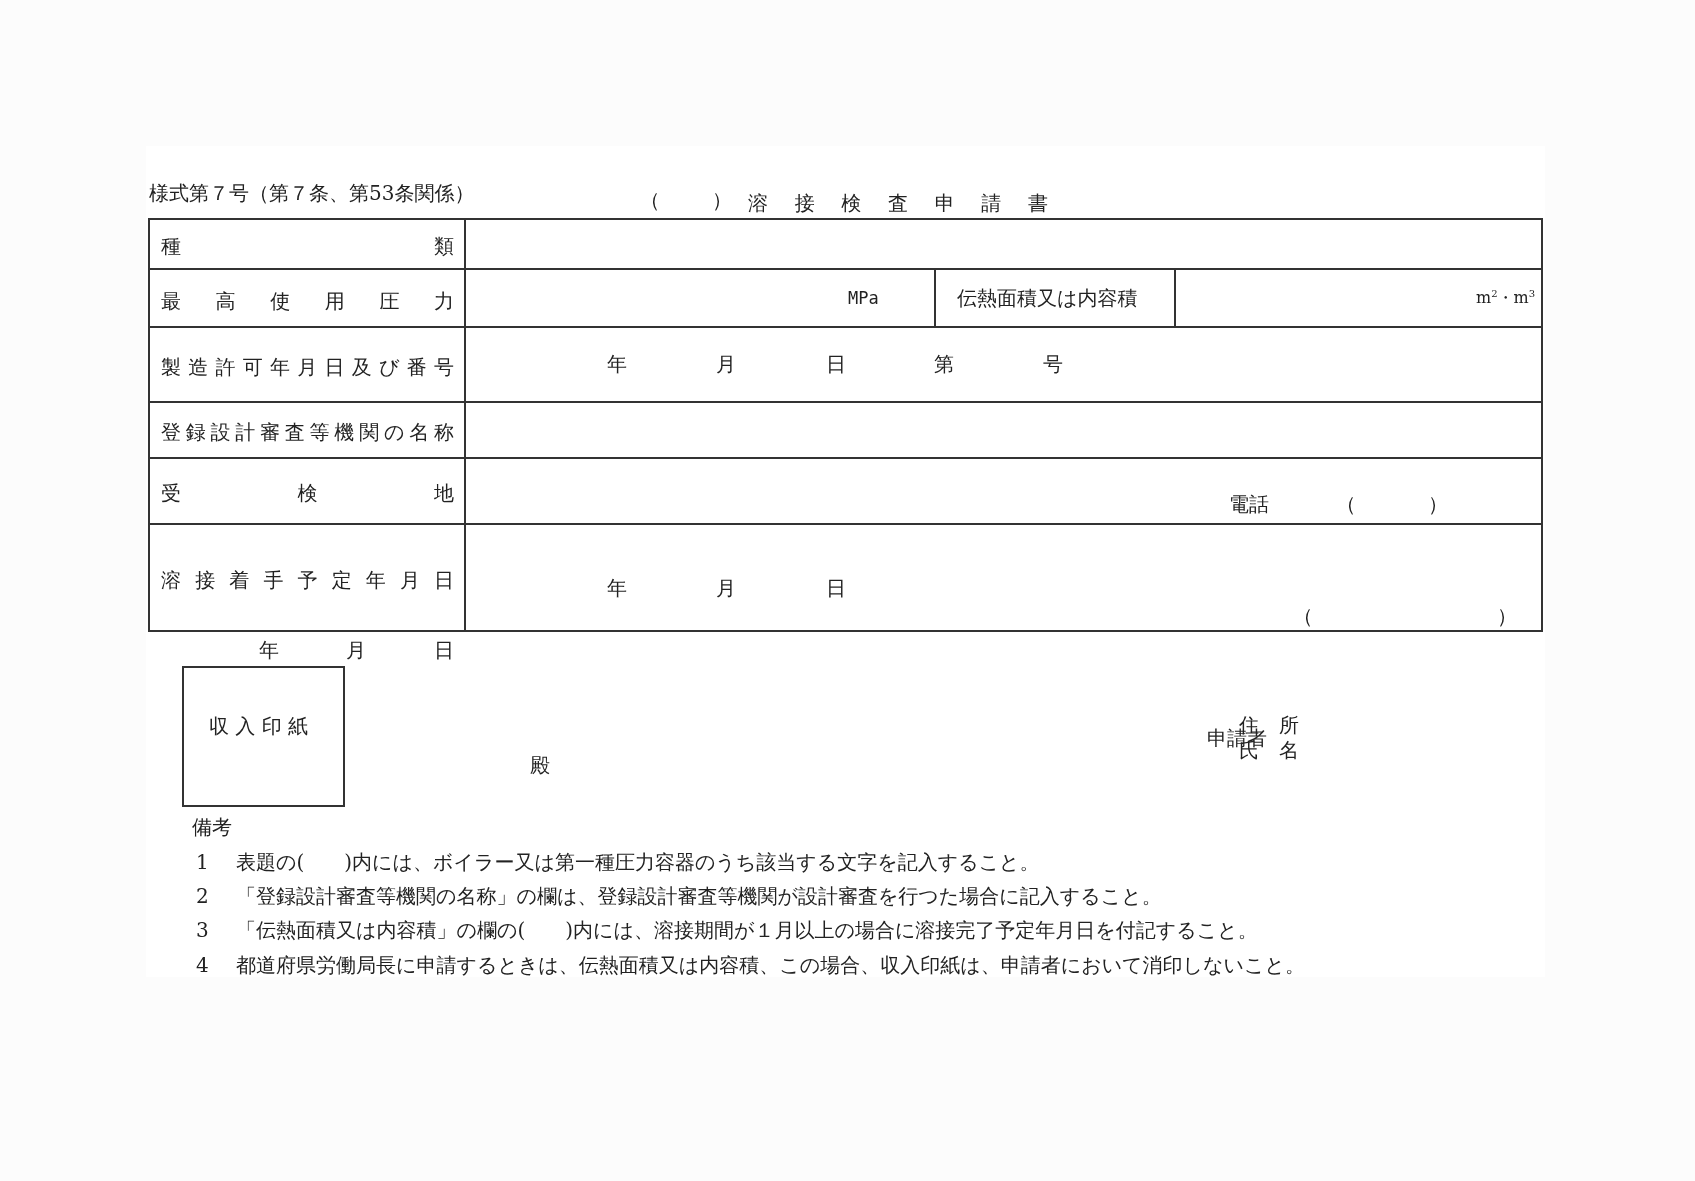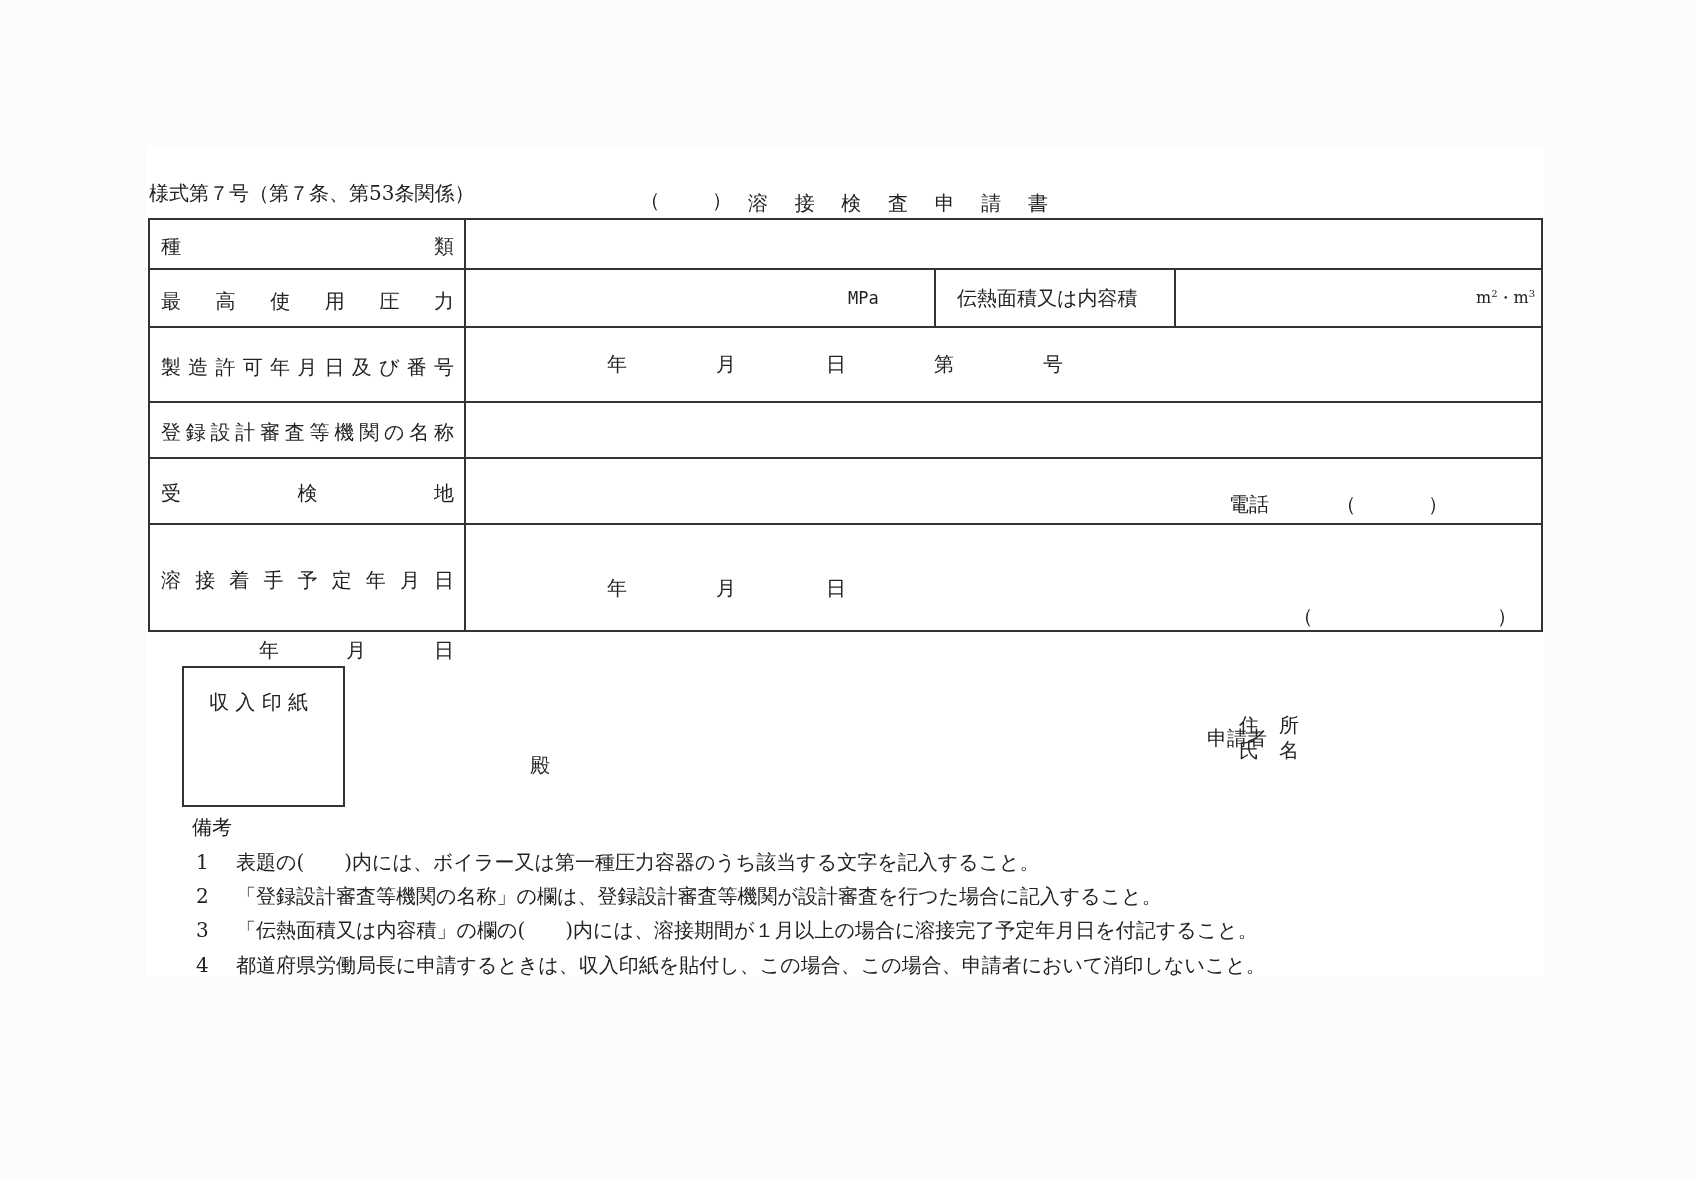--- a/index.html
+++ b/index.html
@@ -138,31 +138,31 @@
 <div class="abs t20" style="left:716px; top:578px;">月</div>
 <div class="abs t20" style="left:826px; top:578px;">日</div>
 <div class="abs t20" style="left:1293px; top:606px;">（</div>
 <div class="abs t20" style="left:1497px; top:606px;">）</div>
 
 <div class="abs t20" style="left:259px; top:640px;">年</div>
 <div class="abs t20" style="left:346px; top:640px;">月</div>
 <div class="abs t20" style="left:434px; top:640px;">日</div>
 
 <div class="stamp-box"></div>
-<div class="abs t20" style="left:209px; top:692px;">収 入 印 紙</div>
+<div class="abs t20" style="left:209px; top:716px;">収 入 印 紙</div>
 
 <div class="abs t20" style="left:530px; top:755px;">殿</div>
 
 <div class="abs t20" style="left:1207px; top:728px;">申請者</div>
 <div class="abs t20" style="left:1239px; top:715px;">住　所</div>
 <div class="abs t20" style="left:1239px; top:740px;text-align:right;">氏　名</div>
 
 <div class="abs t20" style="left:171px; top:817px;margin-left:21px;">備考</div>
 <div>
   <div class="abs t20" style="left:196px; top:852px;">1</div>
   <div class="abs t20" style="left:236px; top:852px;">表題の(　　)内には、ボイラー又は第一種圧力容器のうち該当する文字を記入すること。</div>
   <div class="abs t20" style="left:196px; top:886px;">2</div>
   <div class="abs t20" style="left:236px; top:886px;">「登録設計審査等機関の名称」の欄は、登録設計審査等機関が設計審査を行つた場合に記入すること。</div>
   <div class="abs t20" style="left:196px; top:920px;">3</div>
   <div class="abs t20" style="left:236px; top:920px;">「伝熱面積又は内容積」の欄の(　　)内には、溶接期間が１月以上の場合に溶接完了予定年月日を付記すること。</div>
   <div class="abs t20" style="left:196px; top:955px;">4</div>
-  <div class="abs t20" style="left:236px; top:955px;">都道府県労働局長に申請するときは、収入印紙を貼付し、この場合、この場合、申請者において消印しないこと。</div>
+  <div class="abs t20" style="left:236px; top:955px;">都道府県労働局長に申請するときは、伝熱面積又は内容積、この場合、収入印紙は、申請者において消印しないこと。</div>
 </div>
 
 </body></html>

